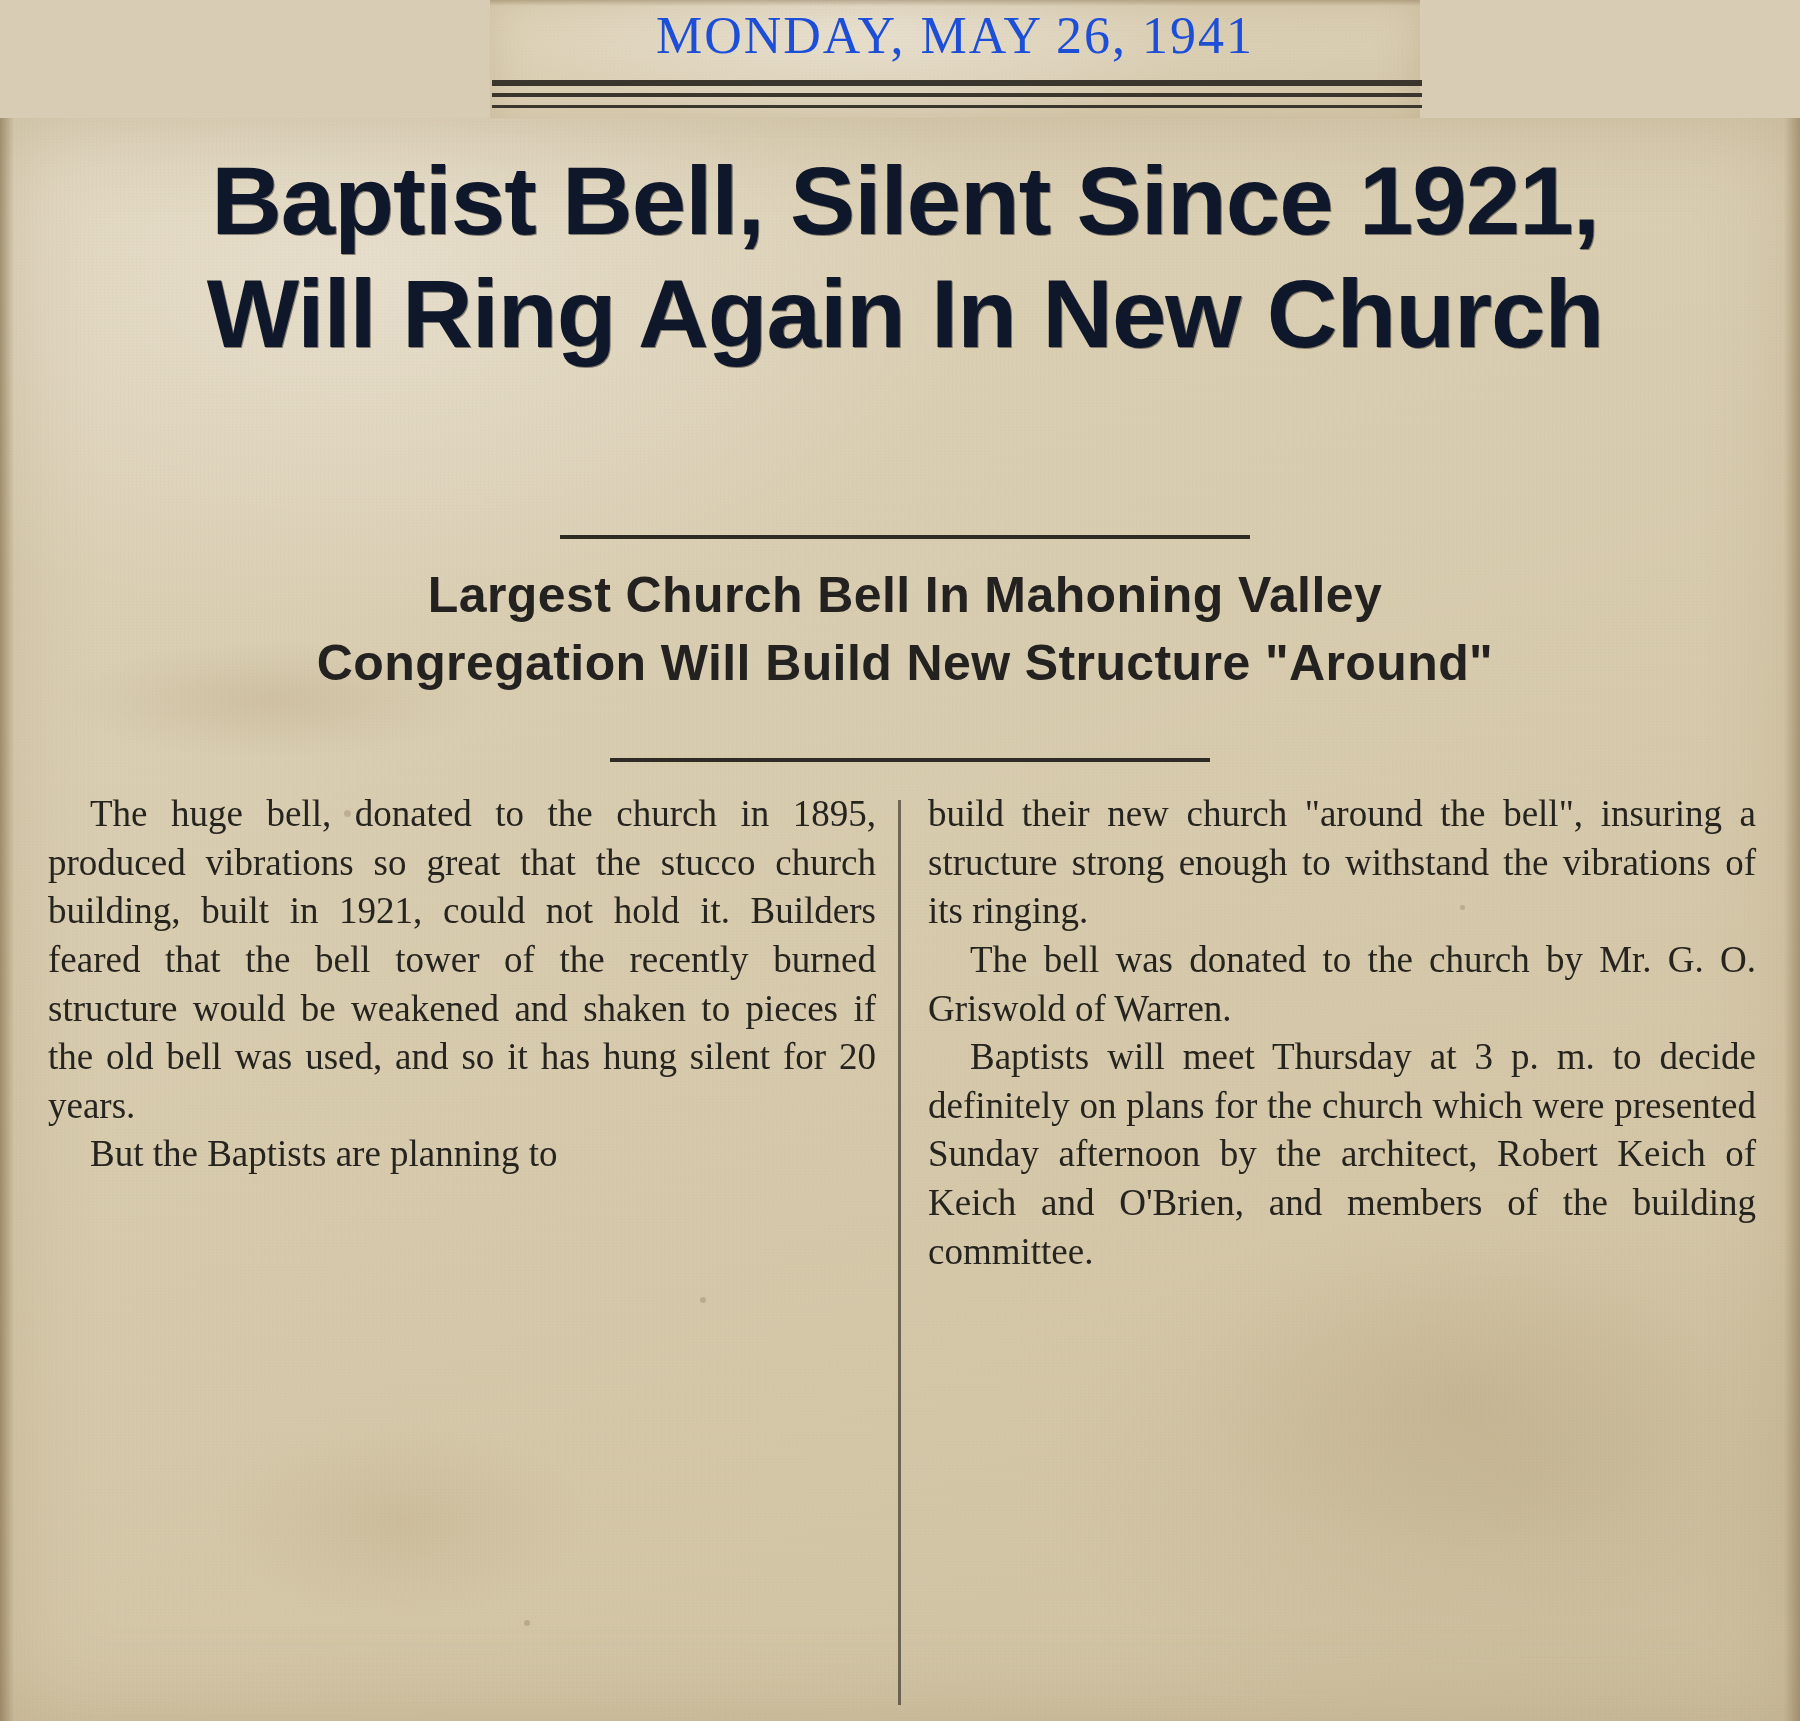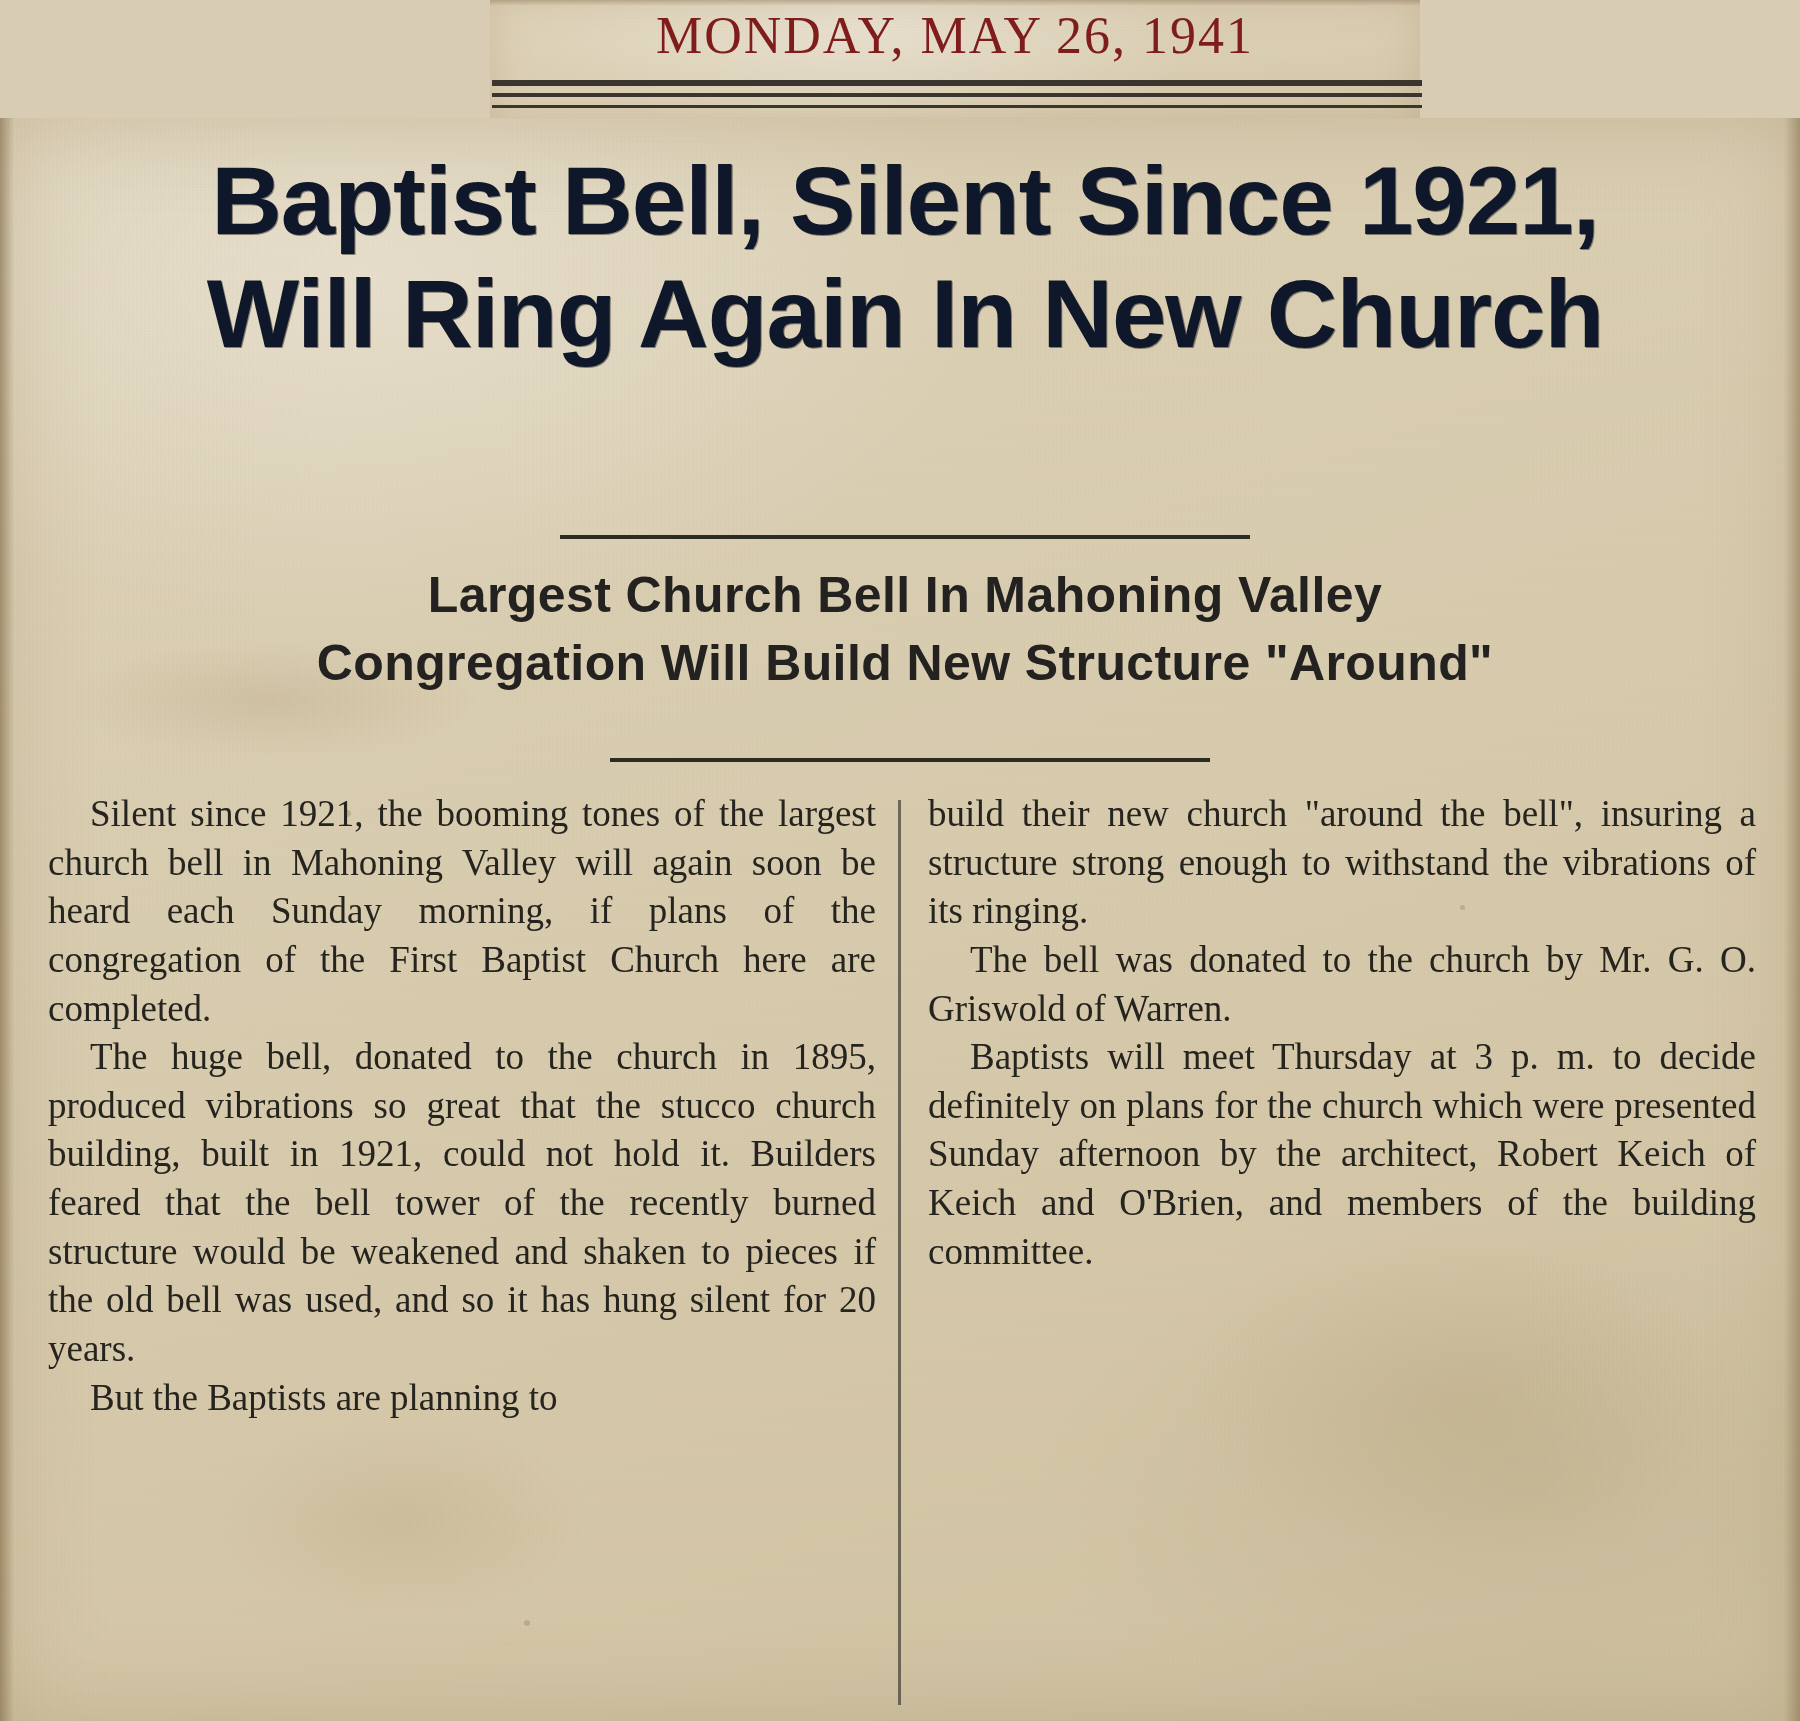--- a/index.html
+++ b/index.html
@@ -88,21 +88,21 @@
   
   .dateline {
     position: absolute;
     left: 500px;
     top: 6px;
     width: 910px;
     text-align: center;
     font-family: "Liberation Serif", serif;
     font-size: 52px;
     letter-spacing: 2px;
-    color: #7f1d1d;
+    color: #1d4ed8;
     white-space: nowrap;
   }
   .rule-set {
     position: absolute;
     left: 492px;
     top: 80px;
     width: 930px;
     height: 40px;
   }
   .rule-set div {
@@ -249,21 +249,20 @@
     <div>Largest Church Bell In Mahoning Valley</div>
     <div>Congregation Will Build New Structure "Around"</div>
   </div>
 
   <div class="hr-thin hr-sub-bot"></div>
 
   <div class="col-divider"></div>
 
   <div class="columns">
     <div class="col">
-      <p>Silent since 1921, the booming tones of the largest church bell in Mahoning Valley will again soon be heard each Sunday morning, if plans of the congregation of the First Baptist Church here are completed.</p>
       <p>The huge bell, donated to the church in 1895, produced vibrations so great that the stucco church building, built in 1921, could not hold it. Builders feared that the bell tower of the recently burned structure would be weakened and shaken to pieces if the old bell was used, and so it has hung silent for 20 years.</p>
       <p>But the Baptists are planning to</p>
     </div>
     <div class="col">
       <p class="noindent">build their new church "around the bell", insuring a structure strong enough to withstand the vibrations of its ringing.</p>
       <p>The bell was donated to the church by Mr. G. O. Griswold of Warren.</p>
       <p>Baptists will meet Thursday at 3 p. m. to decide definitely on plans for the church which were presented Sunday afternoon by the architect, Robert Keich of Keich and O'Brien, and members of the building committee.</p>
     </div>
   </div>
 

